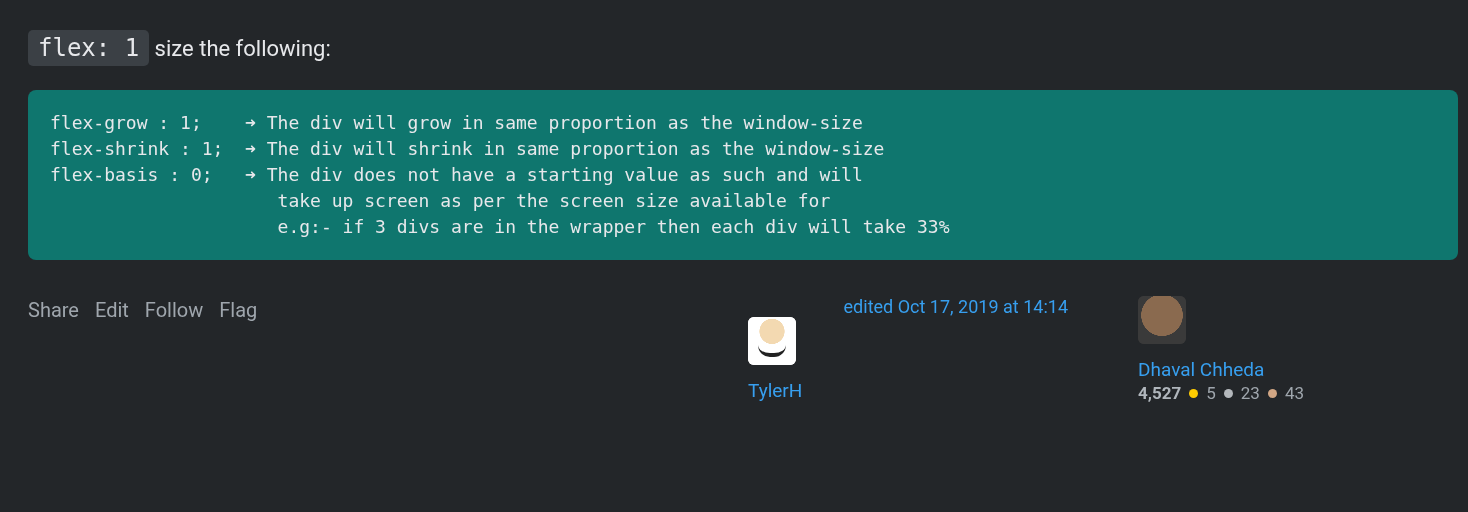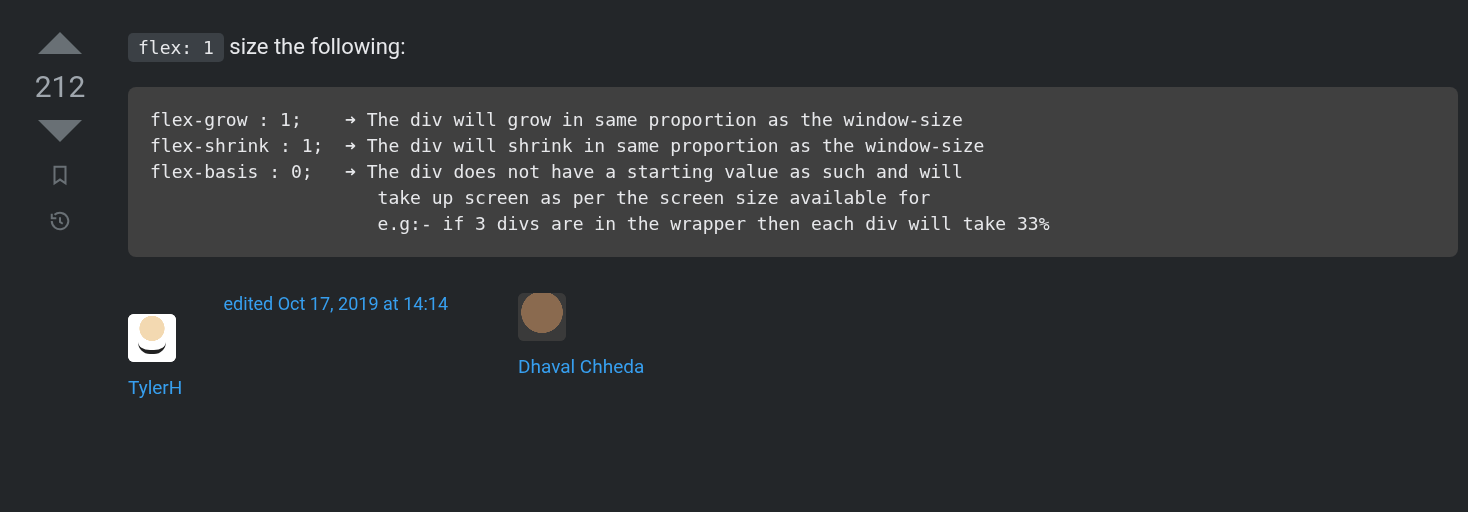--- a/index.html
+++ b/index.html
@@ -66,26 +66,26 @@
   }
   .intro {
     font-size: 22px;
     color: #e7e8eb;
     margin-bottom: 28px;
   }
   .inline-code {
     background: #3b4045;
     color: #e7e8eb;
     font-family: ui-monospace, "SF Mono", Menlo, Consolas, monospace;
-    font-size: 18px;
+    font-size: 24px;
     padding: 4px 10px;
     border-radius: 5px;
   }
   .code-block {
-    background: #404040;
+    background: #0f766e;
     color: #e7e8eb;
     font-family: ui-monospace, "SF Mono", Menlo, Consolas, monospace;
     font-size: 18px;
     border-radius: 8px;
     padding: 20px 22px;
     white-space: pre;
     line-height: 1.45;
     overflow: hidden;
     margin-bottom: 36px;
   }
@@ -176,50 +176,39 @@
   }
   .gold { background: #ffcc01; }
   .silver { background: #b4b8bc; }
   .bronze { background: #d1a684; }
 </style>
 </head>
 <body>
 
 <div class="post">
 
-  <div class="votecell">
-    <div class="vote-arrow vote-up"></div>
-    <div class="vote-count">212</div>
-    <div class="vote-arrow vote-down"></div>
-    <div class="icon-btn">
-      <svg viewBox="0 0 24 24" fill="none" stroke="currentColor" stroke-width="2.2">
-        <path d="M6 3h12v18l-6-4-6 4z"></path>
-      </svg>
-    </div>
-    <div class="icon-btn">
-      <svg viewBox="0 0 24 24" fill="none" stroke="currentColor" stroke-width="2.2">
-        <path d="M3 12a9 9 0 1 0 3-6.7"></path>
-        <path d="M3 4v5h5"></path>
-        <path d="M12 8v5l3 2"></path>
-      </svg>
-    </div>
-  </div>
 
   <div class="postcell">
     <div class="intro">
       <code class="inline-code">flex: 1</code><span> size the following:</span>
     </div>
 
     <div class="code-block">flex-grow : 1;    ➜ The div will grow in same proportion as the window-size
 flex-shrink : 1;  ➜ The div will shrink in same proportion as the window-size
 flex-basis : 0;   ➜ The div does not have a starting value as such and will
                      take up screen as per the screen size available for
                      e.g:- if 3 divs are in the wrapper then each div will take 33%</div>
 
     <div class="post-footer">
+      <div class="post-menu">
+        <span>Share</span>
+        <span>Edit</span>
+        <span>Follow</span>
+        <span>Flag</span>
+      </div>
 
       <div class="signatures">
 
         <div class="user-info">
           <div class="user-action-time edited">edited Oct 17, 2019 at 14:14</div>
           <div class="user-body">
             <div class="avatar">
               <div class="face1"></div>
                 <div class="mouth"></div>
             </div>
@@ -229,20 +218,29 @@
           </div>
         </div>
 
         <div class="user-info">
           <div class="user-body">
             <div class="avatar dark">
               <div class="face2"></div>
             </div>
             <div>
               <div class="user-name">Dhaval Chheda</div>
+              <div class="user-stats">
+                <span class="rep">4,527</span>
+                <span class="badge-dot gold"></span>
+                <span>5</span>
+                <span class="badge-dot silver"></span>
+                <span>23</span>
+                <span class="badge-dot bronze"></span>
+                <span>43</span>
+              </div>
             </div>
           </div>
         </div>
 
       </div>
     </div>
   </div>
 
 </div>
 

